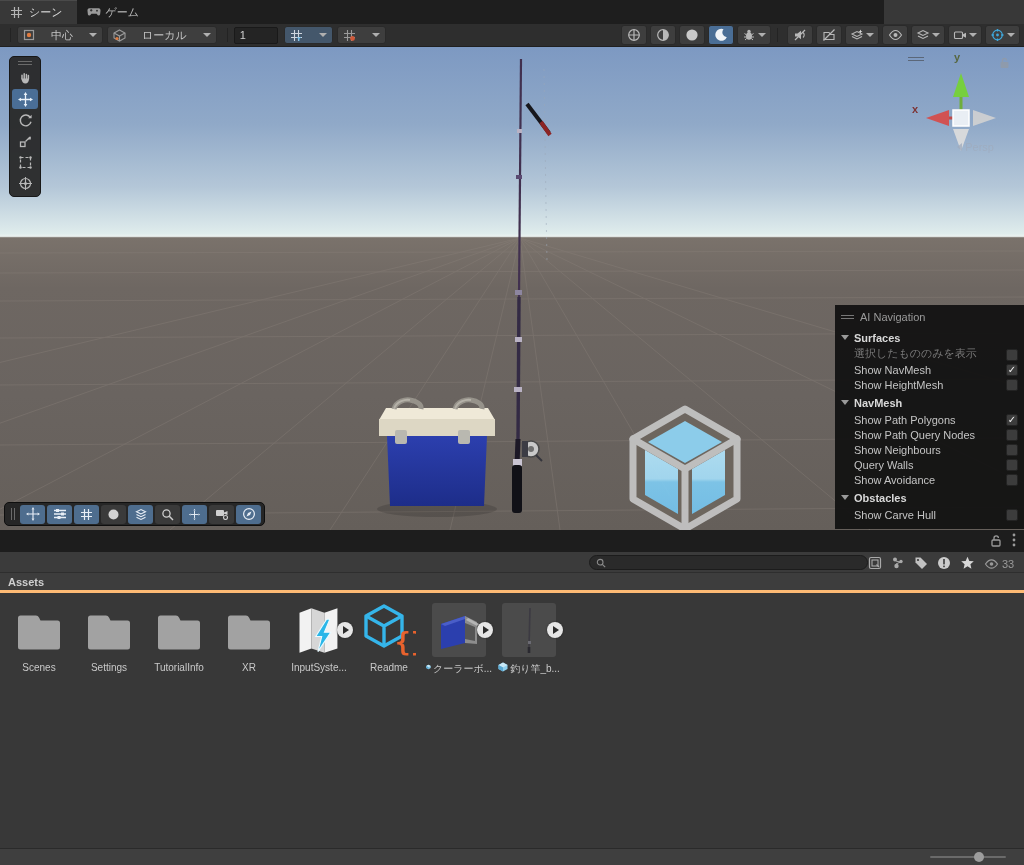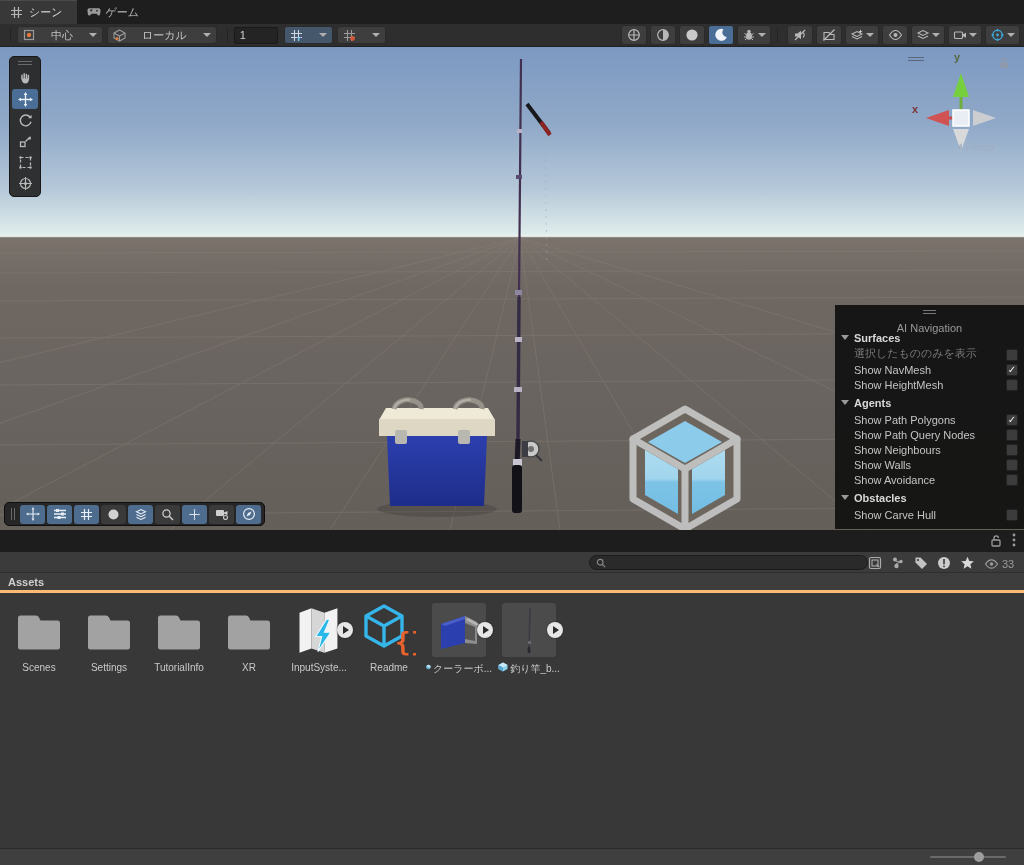--- a/index.html
+++ b/index.html
@@ -2,21 +2,21 @@
 <html><head>
 <meta charset="utf-8">
 <style>
   * { margin:0; padding:0; box-sizing:border-box; }
   html,body { width:1024px; height:865px; overflow:hidden; background:#383838;
     font-family:"Liberation Sans","DejaVu Sans",sans-serif; font-size:11px; color:#c8c8c8;
     -webkit-font-smoothing:antialiased; }
   .app { position:relative; width:1024px; height:865px; }
 
   
-  .tabstrip { position:absolute; left:0; top:0; width:1024px; height:24px; background:#1e1e1e; display:flex; align-items:flex-end; }
+  .tabstrip { position:absolute; left:0; top:0; width:884px; height:24px; background:#1e1e1e; display:flex; align-items:flex-end; }
   .tab { height:24px; display:flex; align-items:center; gap:5px; padding:0 14px 0 10px; color:#bdbdbd; cursor:default; }
   .tab.active { background:#383838; border-top:1px solid #4a4a4a; color:#d8d8d8; }
   .tab .ticon { width:14px; height:14px; display:inline-flex; }
 
   
   .main-toolbar { position:absolute; left:0; top:24px; width:1024px; height:23px; background:#2e2e2e; border-bottom:1px solid #202020; display:flex; align-items:center; padding:0 4px; }
   .tb-btn { height:18px; background:#3e3e3e; border:1px solid #2a2a2a; border-radius:3px; display:inline-flex; align-items:center; gap:16px; padding:0 5px; margin-right:4px; color:#c4c4c4; }
   .tb-btn.blue { background:#44576b; }
   .caret { width:0; height:0; border-left:4px solid transparent; border-right:4px solid transparent; border-top:4px solid #b0b0b0; display:inline-block; }
   .tb-sep { width:1px; height:14px; background:#232323; margin:0 6px; }
@@ -45,21 +45,21 @@
   .gizmo-grip i { display:block; width:16px; height:1px; background:rgba(60,60,60,.55); margin:2px 0; }
   .gizmo-lock { position:absolute; right:6px; top:6px; opacity:.55; }
   .axis-label { position:absolute; font-size:11px; font-weight:bold; }
   .axis-y { left:48px; top:0px; color:#56663f; }
   .axis-x { left:6px; top:52px; color:#7d3434; }
   .persp { position:absolute; right:22px; top:90px; color:#9fabbd; opacity:.75; display:flex; align-items:center; gap:3px; font-size:11px; }
   .persp i { width:0; height:0; border-top:4px solid transparent; border-bottom:4px solid transparent; border-right:5px solid #9fabbd; display:block; }
 
   
   .nav-overlay { position:absolute; right:0; top:258px; width:189px; height:224px; background:rgba(16,16,16,.93); padding:3px 6px 4px 6px; }
-  .nav-title { display:flex; align-items:center; gap:6px; height:18px; color:#9a9a9a;flex-direction:column; }
+  .nav-title { display:flex; align-items:center; gap:6px; height:18px; color:#9a9a9a; }
   .nav-title .h i { display:block; width:13px; height:1px; background:#777; margin:2px 0; }
   .nav-sec { display:flex; align-items:center; gap:5px; height:17px; color:#d9d9d9; font-weight:bold; margin-top:3px; }
   .tri-down { width:0; height:0; border-left:4px solid transparent; border-right:4px solid transparent; border-top:5px solid #9a9a9a; display:inline-block; }
   .nav-row { display:flex; align-items:flex-end; height:15px; padding-left:13px; color:#c4c4c4; }
   .nav-row.dim { color:#7b7b7b; }
   .nav-row .lbl { flex:1 1 auto; white-space:nowrap; overflow:hidden; }
   .nav-check { width:12px; height:12px; background:#3c3c3c; border:1px solid #232323; border-radius:2px; margin-left:4px; color:#f2f2f2; font-size:10px; line-height:10px; text-align:center; font-weight:bold; }
 
   
   .scene-bottom { position:absolute; left:4px; bottom:4px; height:24px; background:#262626; border:1px solid #0e0e0e; border-radius:5px; display:flex; align-items:center; padding:0 3px; gap:2px; }
@@ -427,36 +427,36 @@
         <span class="lbl">Show NavMesh</span>
         <span class="nav-check">✓</span>
       </div>
       <div class="nav-row">
         <span class="lbl">Show HeightMesh</span>
         <span class="nav-check"></span>
       </div>
 
       <div class="nav-sec">
         <span class="tri-down"></span>
-        <span>Agents</span>
+        <span>NavMesh</span>
       </div>
       <div class="nav-row">
         <span class="lbl">Show Path Polygons</span>
         <span class="nav-check">✓</span>
       </div>
       <div class="nav-row">
         <span class="lbl">Show Path Query Nodes</span>
         <span class="nav-check"></span>
       </div>
       <div class="nav-row">
         <span class="lbl">Show Neighbours</span>
         <span class="nav-check"></span>
       </div>
       <div class="nav-row">
-        <span class="lbl">Show Walls</span>
+        <span class="lbl">Query Walls</span>
         <span class="nav-check"></span>
       </div>
       <div class="nav-row">
         <span class="lbl">Show Avoidance</span>
         <span class="nav-check"></span>
       </div>
 
       <div class="nav-sec">
         <span class="tri-down"></span>
         <span>Obstacles</span>

